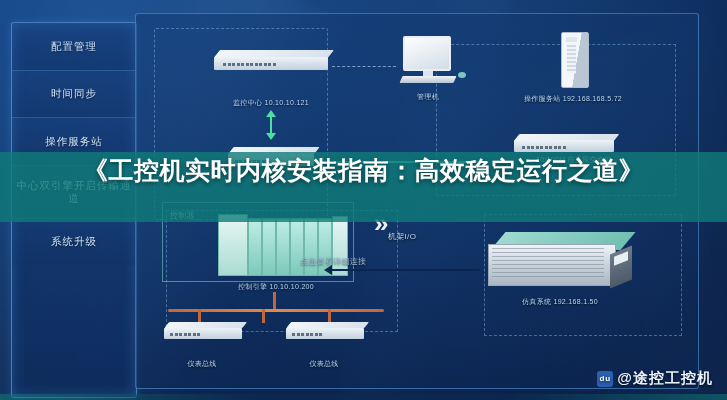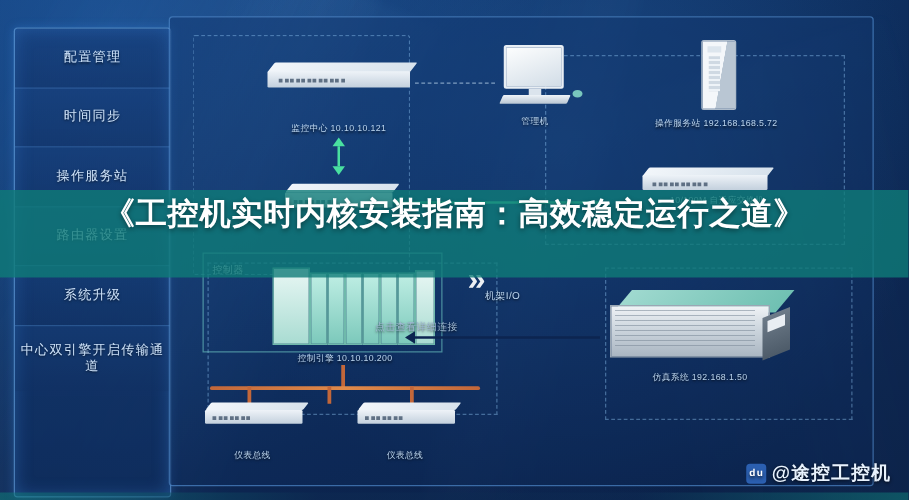--- a/index.html
+++ b/index.html
@@ -172,28 +172,25 @@
   <div id="sidebar">
     <div class="menu-item">
       <span>配置管理</span>
     </div>
     <div class="menu-item">
       <span>时间同步</span>
     </div>
     <div class="menu-item">
       <span>操作服务站</span>
     </div>
-    <div class="menu-item">
-      <span>路由器设置</span>
+    <div class="menu-item tall">
+      <span>中心双引擎开启传输通道</span>
     </div>
     <div class="menu-item">
       <span>系统升级</span>
-    </div>
-    <div class="menu-item tall">
-      <span>中心双引擎开启传输通道</span>
     </div>
   </div>
 
   <div id="diagram">
 
     <div class="dash-box db1"></div>
     <div class="dash-box db2"></div>
     <div class="dash-box db3"></div>
     <div class="dash-box db4"></div>
     <div class="solidbox sb1"></div>

